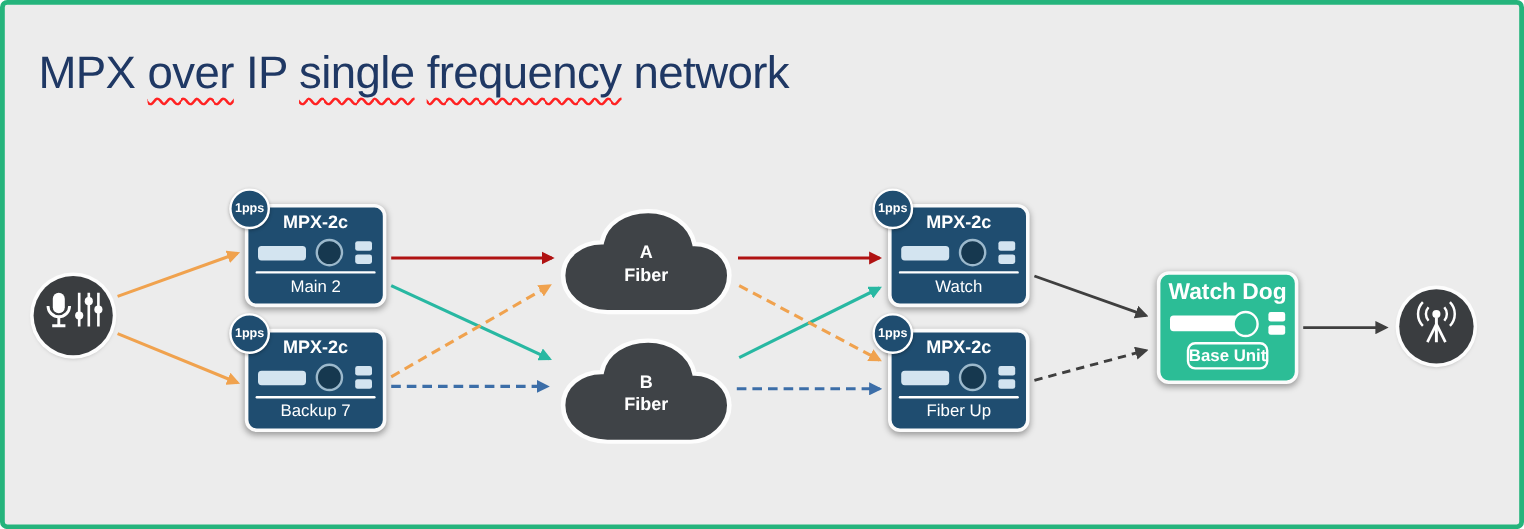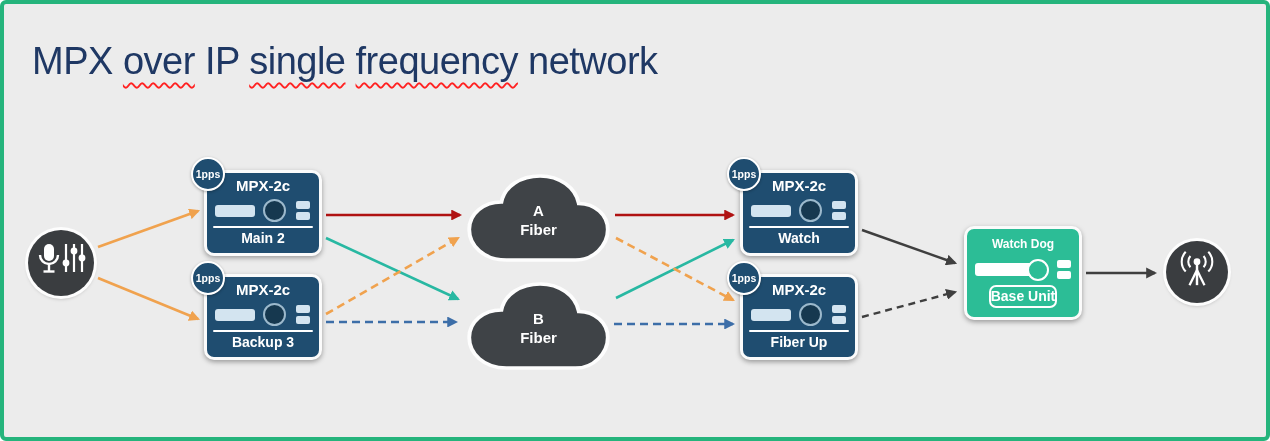--- a/index.html
+++ b/index.html
@@ -36,21 +36,21 @@
     border:3px solid #fbfbfb;border-radius:10px;
     box-shadow:0 2px 5px rgba(0,0,0,.35);color:#fff;
   }
   .device .model{text-align:center;font-weight:bold;font-size:15px;margin-top:4px;line-height:18px;}
   .face{position:relative;height:26px;margin:3px 8px 1px;}
   .face .bar{position:absolute;left:0;top:7px;width:40px;height:12px;background:var(--device-face-light,#d3e4f0);border-radius:3px;}
   .face .knob{position:absolute;left:48px;top:1px;width:23px;height:23px;border-radius:50%;box-sizing:border-box;background:#16384f;border:2px solid #9cb9cc;}
   .face .sq1{position:absolute;right:1px;top:3px;width:14px;height:8px;background:var(--device-face-light,#d3e4f0);border-radius:2px;}
   .face .sq2{position:absolute;right:1px;top:14px;width:14px;height:8px;background:var(--device-face-light,#d3e4f0);border-radius:2px;}
   .divider{height:2px;background:#fff;margin:2px 6px;border-radius:1px;}
-  .device .label{text-align:center;font-weight:bold;font-size:14px;line-height:17px;}
+  .device .label{text-align:center;font-weight:normal;font-size:14px;line-height:17px;}
   .badge{
     position:absolute;left:-16px;top:-16px;width:34px;height:34px;border-radius:50%;
     box-sizing:border-box;background:var(--device-navy,#1f4d70);border:2px solid #fff;
     color:#fff;font-size:10.5px;font-weight:bold;
     display:flex;align-items:center;justify-content:center;
     box-shadow:0 1px 3px rgba(0,0,0,.3);
   }
   #device-main2{left:200px;top:166px;}
   #device-backup1{left:200px;top:270px;}
   #device-main{left:736px;top:166px;}
@@ -64,21 +64,21 @@
     align-items:center;justify-content:center;color:#fff;font-weight:bold;
     font-size:15px;line-height:1.3;padding-top:4px;
   }
 
   .watchdog{
     position:absolute;left:960px;top:222px;width:118px;height:94px;box-sizing:border-box;
     background:var(--watchdog-teal,#2cbd96);
     border:3px solid #fbfbfb;border-radius:10px;
     box-shadow:0 2px 5px rgba(0,0,0,.35);color:#fff;
   }
-  .watchdog .wd-title{text-align:center;font-weight:bold;font-size:12px;margin-top:6px;line-height:18px;}
+  .watchdog .wd-title{text-align:center;font-weight:bold;font-size:19px;margin-top:6px;line-height:18px;}
   .wd-face{position:relative;height:26px;margin:4px 8px 2px;}
   .wd-face .bar{position:absolute;left:0;top:6px;width:64px;height:13px;background:#fff;border-radius:3px;}
   .wd-face .knob{position:absolute;left:52px;top:2px;width:22px;height:22px;border-radius:50%;box-sizing:border-box;background:var(--watchdog-teal,#2cbd96);border:2px solid #fff;}
   .wd-face .sq1{position:absolute;right:0;top:3px;width:14px;height:8px;background:#fff;border-radius:2px;}
   .wd-face .sq2{position:absolute;right:0;top:14px;width:14px;height:8px;background:#fff;border-radius:2px;}
   .wd-label{
     width:max-content;margin:2px auto 0;padding:0 0;
     border:2px solid #fff;border-radius:7px;
     font-size:14px;font-weight:bold;line-height:19px;
   }
@@ -158,21 +158,21 @@
   <div class="device" id="device-backup1">
     <div class="badge">1pps</div>
     <div class="model">MPX-2c</div>
     <div class="face">
       <div class="bar"></div>
       <div class="knob"></div>
       <div class="sq1"></div>
       <div class="sq2"></div>
     </div>
     <div class="divider"></div>
-    <div class="label">Backup 3</div>
+    <div class="label">Backup 7</div>
   </div>
 
   <div class="cloud" id="cloud-a">
     <svg viewBox="0 0 90 62" width="100%" height="100%" preserveAspectRatio="none">
       <path d="M 25,60 C 11,60 2,50 2,39 C 2,28 11,20 22,20 C 24,9 34,2 46,2 C 58,2 68,10 70,21 C 80,21 88,29 88,39 C 88,50 79,60 68,60 Z" style="fill:var(--cloud-dark,#3f4347)" stroke="#fdfdfd" stroke-width="2.4"></path>
     </svg>
     <div class="cloud-text">
       <span>A</span>
       <span>Fiber</span>
     </div>

